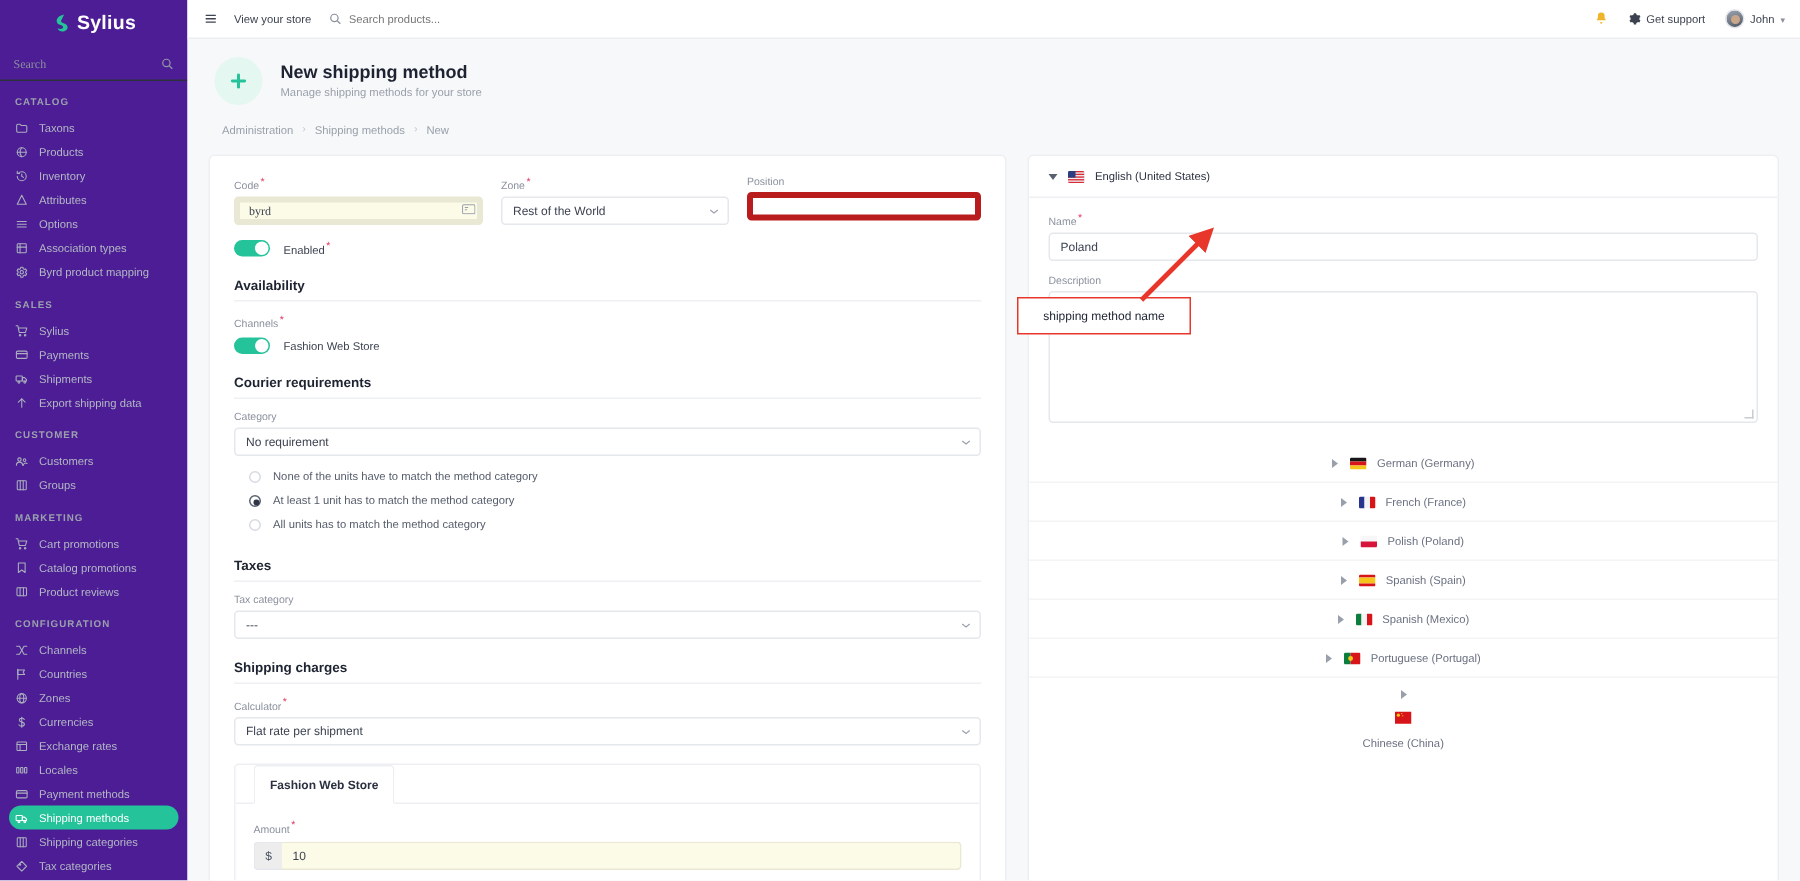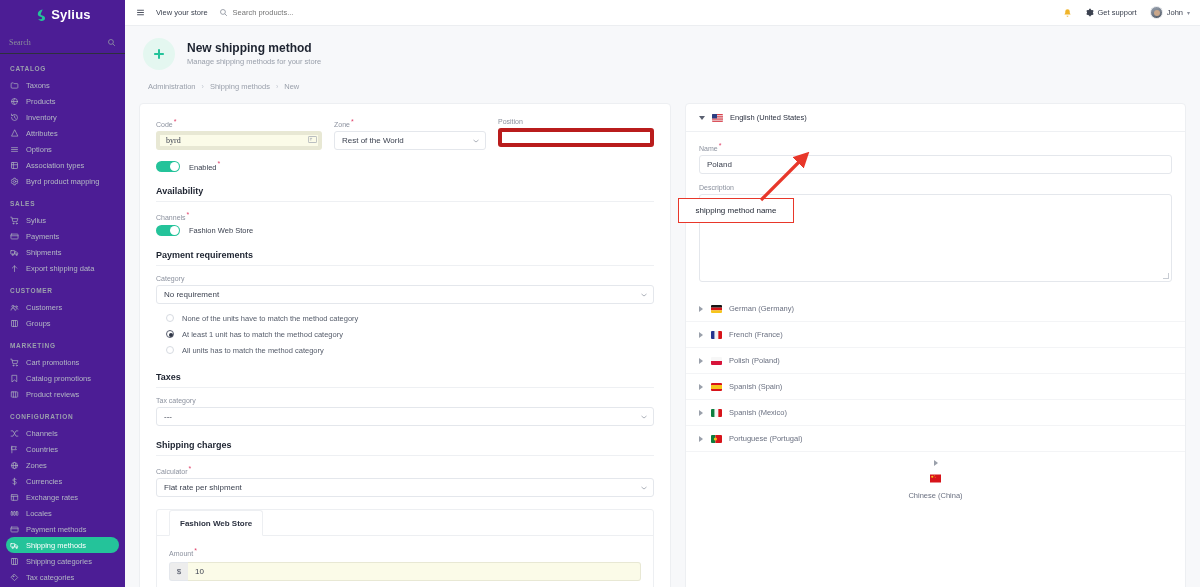--- a/index.html
+++ b/index.html
@@ -168,20 +168,21 @@
   }
 
   
   .locale-head {
     display: flex; align-items: center; gap: 7px; padding: 9px 13px;
     border-bottom: 1px solid #eef0f3;
   }
   .locale-row {
     display: flex; align-items: center; gap: 7px; padding: 8px 13px;
     border-bottom: 1px solid #f3f4f6;
+    justify-content: center;
   }
   .locale-row:last-child { border-bottom: none; flex-direction: column; }
   .tri { width: 0; height: 0; flex: 0 0 5px; }
   .tri.down { border-left: 3px solid transparent; border-right: 3px solid transparent; border-top: 4px solid #5a6070; }
   .tri.right { border-top: 3px solid transparent; border-bottom: 3px solid transparent; border-left: 4px solid #9aa0ab; }
   .flag { width: 11px; height: 8px; flex: 0 0 11px; border-radius: 1px; overflow: hidden; display:block; }
   .locale-name { font-size: 7.5px; color: #2b3140; }
   .locale-row .locale-name { color: #6a7080; }
   .rp-body { padding: 10px 13px 14px 13px; }
   .rp-input {
@@ -580,21 +581,21 @@
           <span class="toggle-lbl"><span>Enabled</span><span class="req">*</span></span>
         </div>
 
         <div class="sec-title">Availability</div>
         <label class="lbl"><span>Channels</span><span class="req">*</span></label>
         <div class="toggle-row" style="margin-top:4px">
           <span class="toggle"></span>
           <span class="toggle-lbl">Fashion Web Store</span>
         </div>
 
-        <div class="sec-title">Payment requirements</div>
+        <div class="sec-title">Courier requirements</div>
         <label class="lbl">Category</label>
         <div class="select">
           <span>No requirement</span>
           <svg class="chev" viewBox="0 0 12 8" fill="none" stroke="#9aa0ab" stroke-width="1.6">
               <polyline points="1,2 6,6 11,2"></polyline>
             </svg>
         </div>
         <div id="radios" style="margin-top:6px">
             <div class="radio-row">
               <span class="radio"></span>

